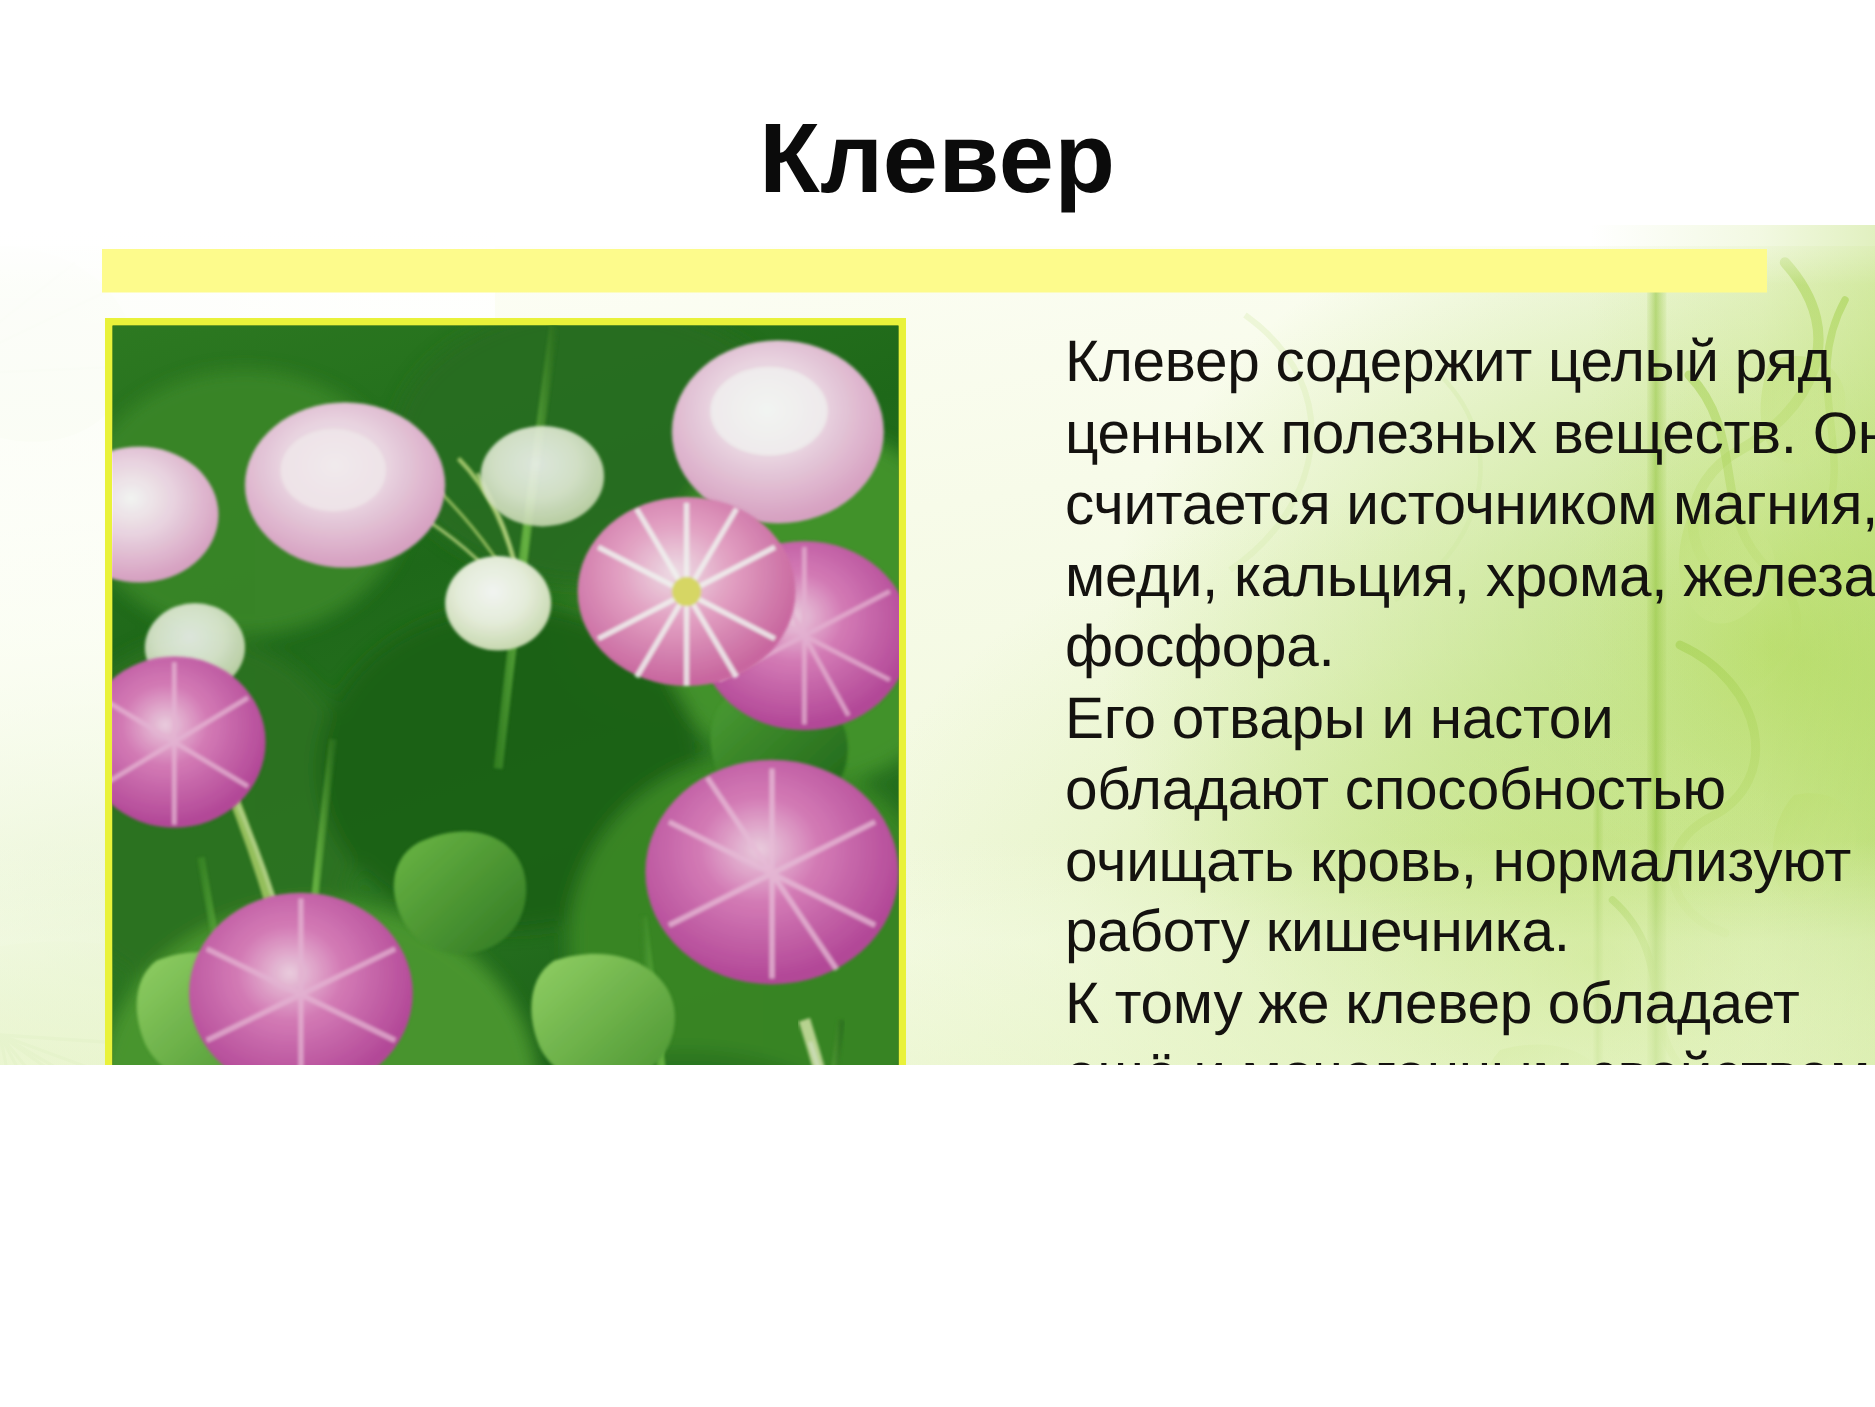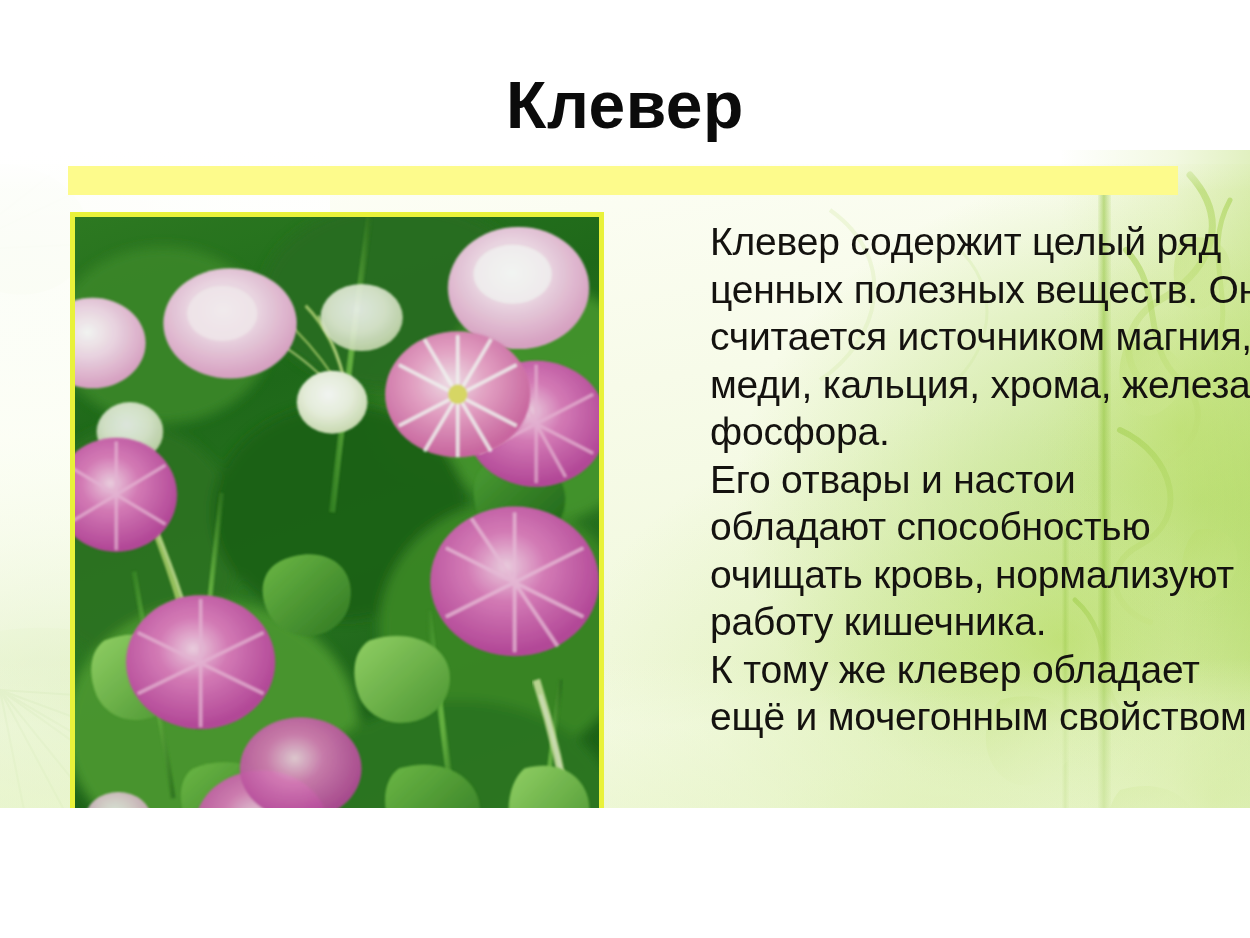--- a/index.html
+++ b/index.html
@@ -3,21 +3,21 @@
 <meta charset="utf-8">
 <style>
   html, body {
     margin: 0;
     padding: 0;
     background: #ffffff;
   }
   #slide {
     position: relative;
     width: 1250px;
-    height: 808px;
+    height: 710px;
     overflow: hidden;
     background: #fdfdf8;
     font-family: "Liberation Sans", "DejaVu Sans", sans-serif;
   }
 
   
   .bg-base {
     position: absolute;
     left: 0; top: 0; right: 0; bottom: 0;
     background:

